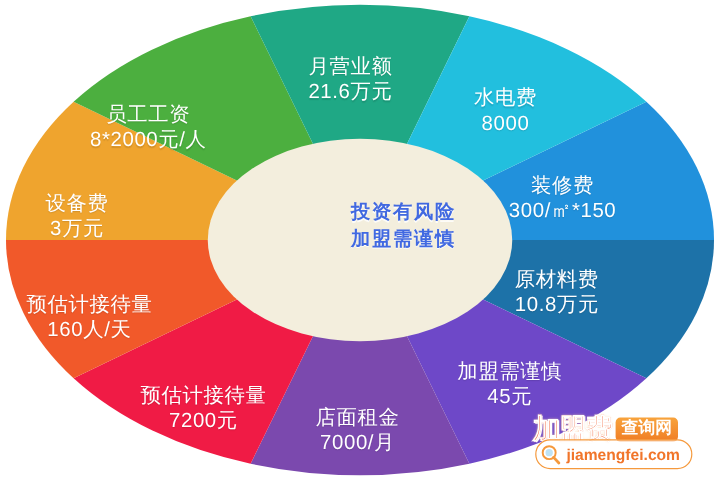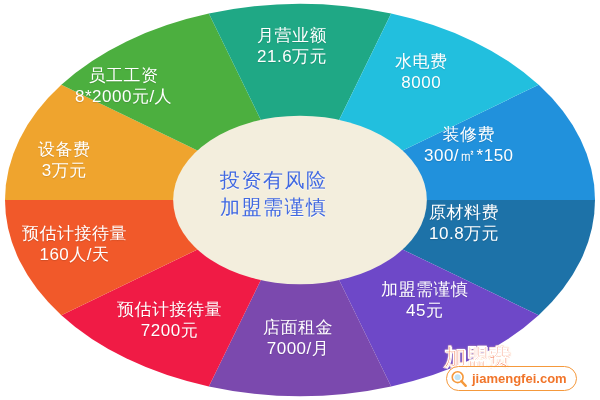--- a/index.html
+++ b/index.html
@@ -32,28 +32,29 @@
   .seg-label {
     position: absolute;
     color: #ffffff;
     font-weight: 400;
     line-height: 1.22;
     text-align: center;
     white-space: pre-line;
     letter-spacing: 0.5px;
     text-shadow: 0 1px 1px rgba(0,0,0,0.13);
     pointer-events: none;
+    margin-top: 20px;
   }
 
   .center-hub-text {
     position: absolute;
-    text-align: left;
+    text-align: right;
     color: #4169e1;
-    font-weight: normal;
-    font-size: 20px;
+    font-weight: bold;
+    font-size: 16px;
     line-height: 1.35;
     letter-spacing: 1.5px;
     white-space: pre-line;
     text-shadow: 0 1px 0 rgba(255,255,255,0.8);
   }
 
   
   #watermark {
     position: absolute;
     right: 4px;
@@ -158,20 +159,21 @@
     <div class="seg-label" style="left: 75px; top: 66px; font-size: 17px;">员工工资
 8*2000元/人</div>
   </div>
 
 <div class="center-hub-text" id="center-text" style="color: rgb(65, 105, 225); left: 220px; top: 167px; width: 160px;">投资有风险
 加盟需谨慎</div>
 
 <div id="watermark">
   <div class="wm-row1">
     <span class="wm-brand">加盟费</span>
+    <span class="wm-pill">查询网</span>
   </div>
   <div class="wm-row2">
     <span class="wm-mag">
       <svg viewBox="0 0 20 20" width="18" height="18">
         <circle cx="8.5" cy="8" r="6" fill="#ffffff" stroke="#f5993c" stroke-width="1.8"></circle>
         <circle cx="8.5" cy="8" r="3.4" fill="#bfe3f5"></circle>
         <line x1="12.6" y1="12.4" x2="17.5" y2="17.6" stroke="#f5993c" stroke-width="2.6" stroke-linecap="round"></line>
       </svg>
     </span>
     <span class="wm-domain">jiamengfei.com</span>

